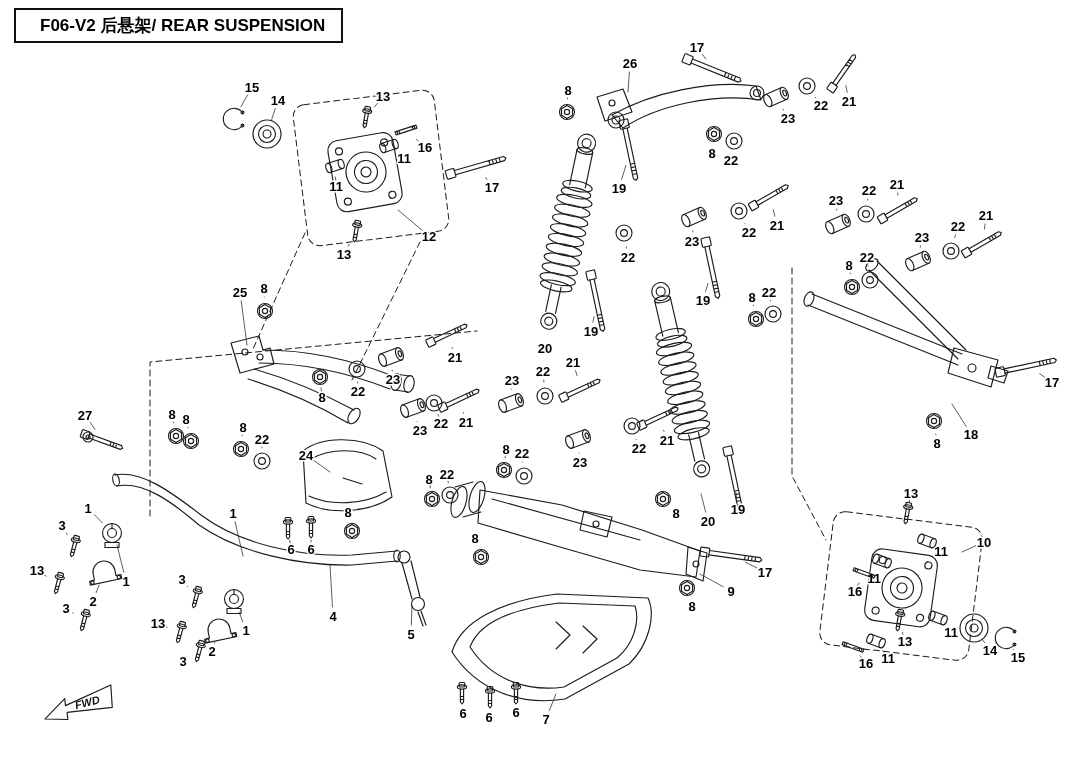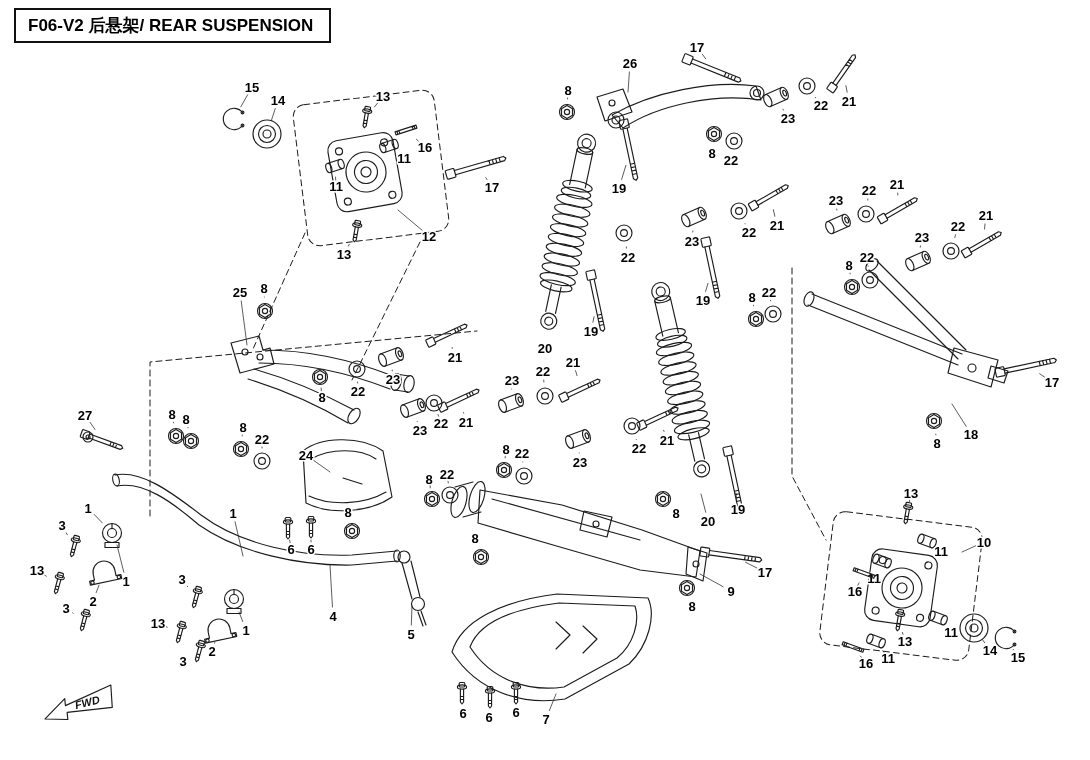--- a/index.html
+++ b/index.html
@@ -1,19 +1,19 @@
 <!DOCTYPE html>
 <html><head>
 <meta charset="utf-8">
 <style>
   html,body{margin:0;padding:0;background:#e8e8e8;}
   .page{position:relative;width:1090px;height:760px;background:#ffffff;overflow:hidden;
         font-family:"Liberation Sans",sans-serif;}
   .title-block{position:absolute;left:14px;top:8px;border:2px solid #111;background:#fff;
-        padding:4px 16px 4px 12px;font-size:17px;font-weight:bold;color:#000;
+        padding:4px 16px 4px 24px;font-size:17px;font-weight:bold;color:#000;
         box-shadow:2px 2px 0 #fff;white-space:nowrap;z-index:5;}
   svg.diagram{position:absolute;left:0;top:0;width:1090px;height:760px;}
   .art{stroke:#1c1c1c;fill:none;stroke-width:1.15;stroke-linecap:round;stroke-linejoin:round;}
   .dashed{stroke-dasharray:6 4;stroke-width:1;}
   .leader{stroke:#333;stroke-width:0.8;}
   text.callout{font-family:"Liberation Sans",sans-serif;font-size:13px;font-weight:bold;
         fill:#000;stroke:#fff;stroke-width:3px;paint-order:stroke;text-anchor:middle;}
   .fwd-text{font-family:"Liberation Sans",sans-serif;font-style:italic;font-weight:bold;
         font-size:11px;fill:#111;stroke:none;text-anchor:middle;}
 </style>

